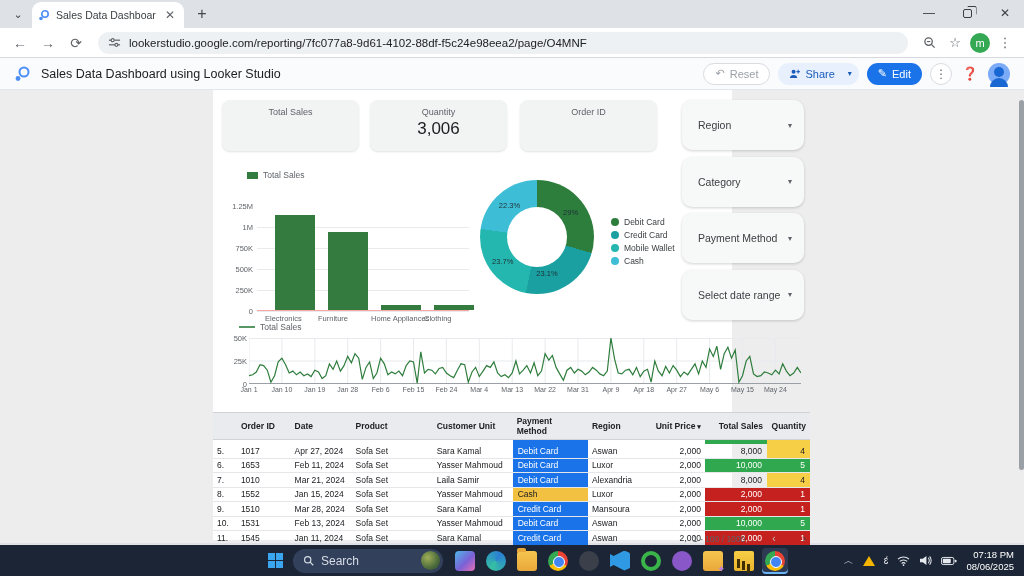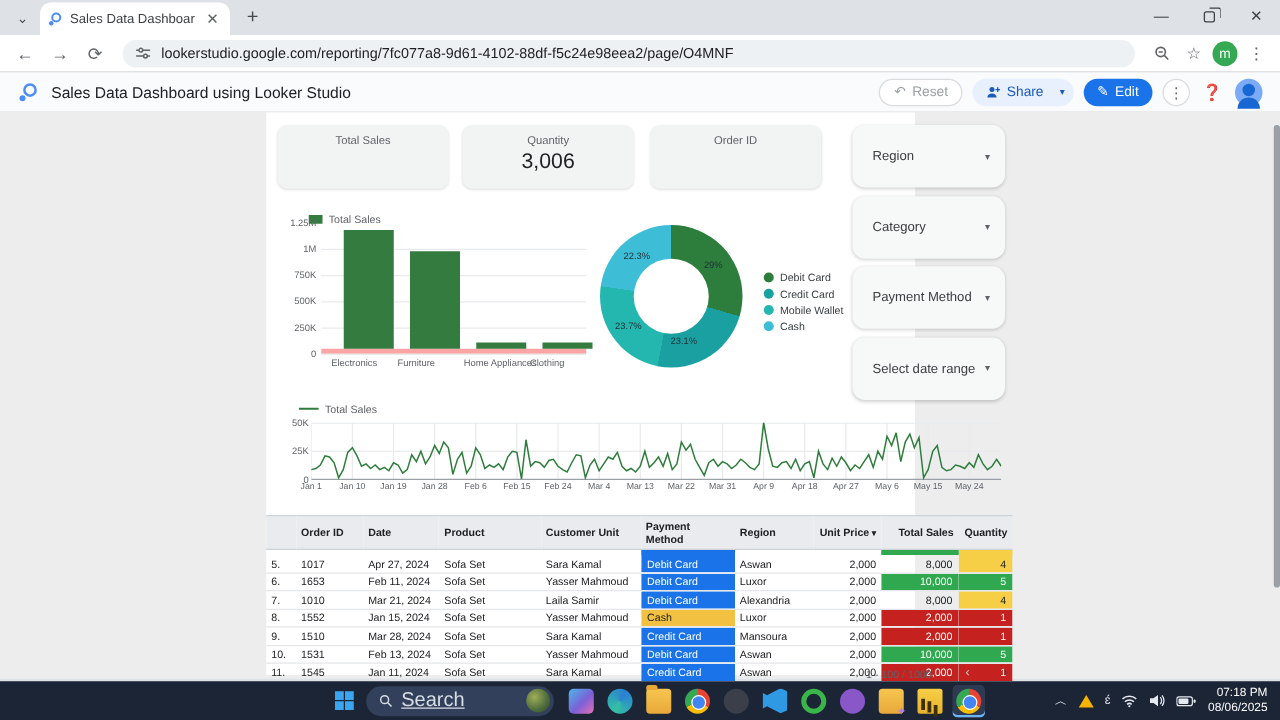--- a/index.html
+++ b/index.html
@@ -52,21 +52,21 @@
   .sc-value { font-size:17px; color:#202124; margin-top:2px; }
 
   .filter-card { position:absolute; left:469px; width:122px; height:50px; background:#f7f8f8; border-radius:10px; box-shadow:0 1px 3px rgba(0,0,0,.18); display:flex; align-items:center; padding:0 12px 0 16px; }
   .filter-label { font-size:10.5px; color:#3c4043; flex:1; }
   .filter-caret { font-size:8px; color:#5f6368; }
 
   
   #barchart { position:absolute; left:14px; top:80px; width:250px; height:145px; }
   .legend-row { display:flex; align-items:center; gap:5px; font-size:8.5px; color:#5f6368; }
   .legend-sq { width:11px; height:7px; }
-  #bar-plot { position:absolute; left:30px; top:8px; width:212px; height:105px; border-bottom:4px solid #fca5a5; }
+  #bar-plot { position:absolute; left:30px; top:36px; width:212px; height:105px; border-bottom:1px solid #fca5a5; }
   .hgrid { position:absolute; left:0; width:100%; height:1px; background:#e8eaed; }
   .ytick { position:absolute; right:216px; font-size:7.5px; color:#5f6368; transform:translateY(-50%); }
   .bar { position:absolute; bottom:0; width:40px; }
   .bar-xlabel { position:absolute; top:108px; font-size:7.5px; color:#5f6368; text-align:left; width:60px; transform:translateX(-50%); }
 
   
   #donutchart { position:absolute; left:255px; top:85px; width:235px; height:135px; }
   #donut { position:absolute; left:12px; top:5px; width:114px; height:114px; border-radius:50%; }
   #donut-hole { position:absolute; left:39px; top:32px; width:60px; height:60px; border-radius:50%; background:#fff; }
   .donut-label { position:absolute; font-size:7.5px; color:#1f3038; transform:translate(-50%,-50%); }
@@ -94,21 +94,21 @@
   .pg-arrow { font-size:10px; color:#3c4043; }
   .pg-arrow.disabled { color:#c3c7cc; }
 
   
   #taskbar { position:absolute; left:0; top:545px; width:1024px; height:31px; background:#1c2536; display:flex; align-items:center; padding-left:262px; gap:5px; }
   .tb-slot { width:26px; height:26px; border-radius:4px; display:flex; align-items:center; justify-content:center; }
   .tb-slot.active { background:#2d3a52; box-shadow:inset 0 -2px 0 #6ab4f8; }
   .win-logo { width:15px; height:15px; display:grid; grid-template-columns:7px 7px; grid-template-rows:7px 7px; gap:1px; }
   .win-logo i { background:#3aa6f0; }
   #search-pill { width:150px; height:24px; background:#32405c; border-radius:12px; display:flex; align-items:center; padding:0 3px 0 10px; gap:7px; margin-right:4px; }
-  #search-pill .stext { color:#d8dde6; font-size:16px; flex:1;text-decoration:underline; }
+  #search-pill .stext { color:#d8dde6; font-size:12px; flex:1; }
   .search-img { width:19px; height:19px; border-radius:50%; background:radial-gradient(circle at 35% 35%, #9fae57, #4c6b3c 60%, #2e4a2b); }
   .app-ico { width:20px; height:20px; border-radius:4px; }
   .ico-store { background:linear-gradient(135deg,#4db6e8,#7b61d6 55%,#e86fb4); }
   .ico-edge { border-radius:50%; background:conic-gradient(from 210deg,#35c0a2,#2a7fd4,#35c0a2); }
   .ico-folder { background:linear-gradient(#f6c64f,#e9a83a); border-radius:3px; position:relative; }
   .ico-folder:before { content:""; position:absolute; top:-3px; left:0; width:9px; height:4px; background:#e9a83a; border-radius:2px 2px 0 0; }
   .ico-chrome { border-radius:50%; background:conic-gradient(#e94335 0 120deg,#fbbc04 0 240deg,#34a853 0 360deg); position:relative; }
   .ico-chrome:after { content:""; position:absolute; left:5px; top:5px; width:10px; height:10px; border-radius:50%; background:#4285f4; border:1.5px solid #fff; }
   .ico-dark { border-radius:50%; background:#3a3f4a; }
   .ico-vscode { background:#2f9ae3; clip-path:polygon(72% 0,100% 12%,100% 88%,72% 100%,18% 72%,0 82%,0 18%,18% 28%); }

